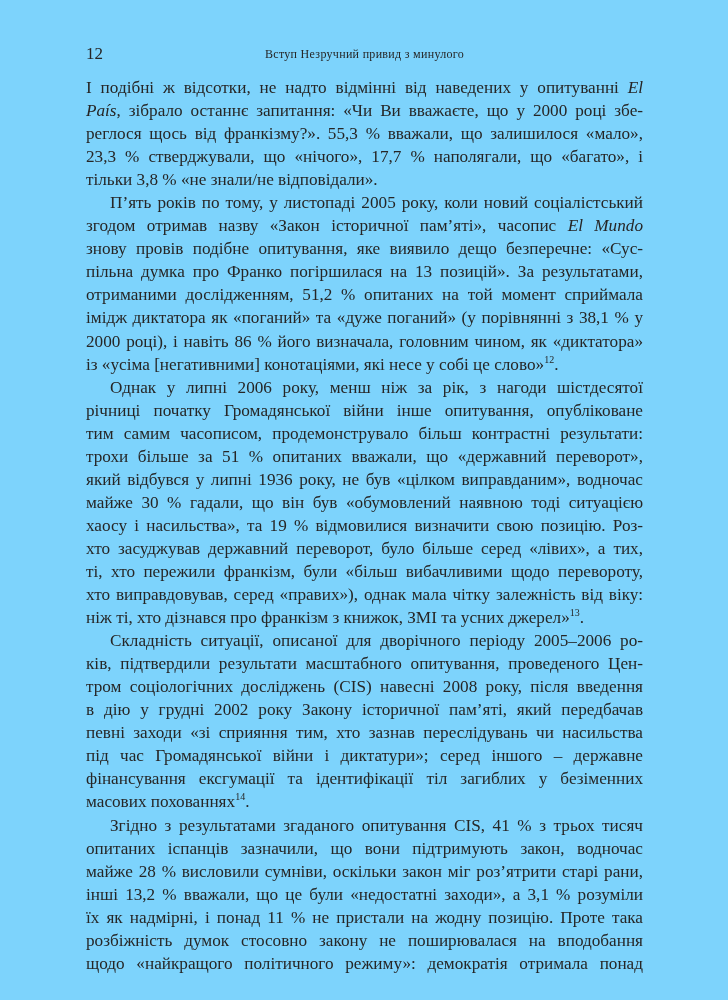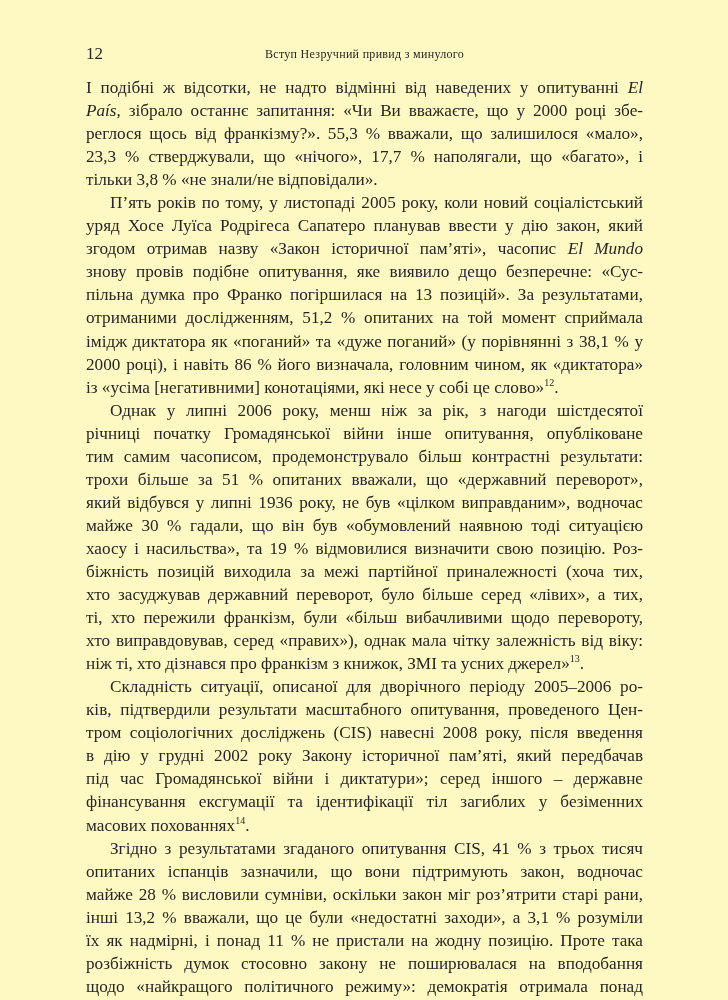--- a/index.html
+++ b/index.html
@@ -1,19 +1,19 @@
 <!DOCTYPE html>
 <html><head>
 <meta charset="utf-8">
 <style>
   html, body { margin: 0; padding: 0; background: #ffffff; }
   body { width: 728px; height: 1000px; position: relative; overflow: hidden; }
   .page {
     position: absolute; left: 0; top: 0; width: 728px; height: 1000px;
-    background: #fef9c3; color: #262626;
+    background: #7dd3fc; color: #262626;
     font-family: "Liberation Serif", "DejaVu Serif", serif;
   }
   .running-head {
     position: absolute; left: 86px; top: 42px; width: 557px; height: 24px;
     font-size: 14.5px; line-height: 24px;
   }
   .page-number { position: absolute; left: 0; top: 0; font-size: 17px; }
   .header-title {
     position: absolute; left: 0; right: 0; top: 0; text-align: center;
     font-size: 12px; letter-spacing: 0.3px;
@@ -42,48 +42,47 @@
   <div class="body-text" id="body-text">
       <div>
         <span class="line">І подібні ж відсотки, не надто відмінні від наведених у опитуванні <span class="it">El</span></span>
         <span class="line"><span class="it">País</span>, зібрало останнє запитання: «Чи Ви вважаєте, що у 2000 році збе-</span>
         <span class="line">реглося щось від франкізму?». 55,3 % вважали, що залишилося «мало»,</span>
         <span class="line">23,3 % стверджували, що «нічого», 17,7 % наполягали, що «багато», і</span>
         <span class="line last">тільки 3,8 % «не знали/не відповідали».</span>
       </div>
       <div>
         <span class="line indent">П’ять років по тому, у листопаді 2005 року, коли новий соціалістський</span>
-        <span class="line">уряд Хосе Луїса Родрігеса Сапатеро планував ввести у дію закон, який</span>
         <span class="line">згодом отримав назву «Закон історичної пам’яті», часопис <span class="it">El Mundo</span></span>
         <span class="line">знову провів подібне опитування, яке виявило дещо безперечне: «Сус-</span>
         <span class="line">пільна думка про Франко погіршилася на 13 позицій». За результатами,</span>
         <span class="line">отриманими дослідженням, 51,2 % опитаних на той момент сприймала</span>
         <span class="line">імідж диктатора як «поганий» та «дуже поганий» (у порівнянні з 38,1 % у</span>
         <span class="line">2000 році), і навіть 86 % його визначала, головним чином, як «диктатора»</span>
         <span class="line last">із «усіма [негативними] конотаціями, які несе у собі це слово»<sup>12</sup>.</span>
       </div>
       <div>
         <span class="line indent">Однак у липні 2006 року, менш ніж за рік, з нагоди шістдесятої</span>
         <span class="line">річниці початку Громадянської війни інше опитування, опубліковане</span>
         <span class="line">тим самим часописом, продемонструвало більш контрастні результати:</span>
         <span class="line">трохи більше за 51 % опитаних вважали, що «державний переворот»,</span>
         <span class="line">який відбувся у липні 1936 року, не був «цілком виправданим», водночас</span>
         <span class="line">майже 30 % гадали, що він був «обумовлений наявною тоді ситуацією</span>
         <span class="line">хаосу і насильства», та 19 % відмовилися визначити свою позицію. Роз-</span>
-        <span class="line">біжність позицій виходила за межі партійної приналежності (хоча тих,</span>
         <span class="line">хто засуджував державний переворот, було більше серед «лівих», а тих,</span>
         <span class="line">ті, хто пережили франкізм, були «більш вибачливими щодо перевороту,</span>
         <span class="line">хто виправдовував, серед «правих»), однак мала чітку залежність від віку:</span>
         <span class="line last">ніж ті, хто дізнався про франкізм з книжок, ЗМІ та усних джерел»<sup>13</sup>.</span>
       </div>
       <div>
         <span class="line indent">Складність ситуації, описаної для дворічного періоду 2005–2006 ро-</span>
         <span class="line">ків, підтвердили результати масштабного опитування, проведеного Цен-</span>
         <span class="line">тром соціологічних досліджень (CIS) навесні 2008 року, після введення</span>
         <span class="line">в дію у грудні 2002 року Закону історичної пам’яті, який передбачав</span>
+        <span class="line">певні заходи «зі сприяння тим, хто зазнав переслідувань чи насильства</span>
         <span class="line">під час Громадянської війни і диктатури»; серед іншого – державне</span>
         <span class="line">фінансування ексгумації та ідентифікації тіл загиблих у безіменних</span>
         <span class="line last">масових похованнях<sup>14</sup>.</span>
       </div>
       <div>
         <span class="line indent">Згідно з результатами згаданого опитування CIS, 41 % з трьох тисяч</span>
         <span class="line">опитаних іспанців зазначили, що вони підтримують закон, водночас</span>
         <span class="line">майже 28 % висловили сумніви, оскільки закон міг роз’ятрити старі рани,</span>
         <span class="line">інші 13,2 % вважали, що це були «недостатні заходи», а 3,1 % розуміли</span>
         <span class="line">їх як надмірні, і понад 11 % не пристали на жодну позицію. Проте така</span>

